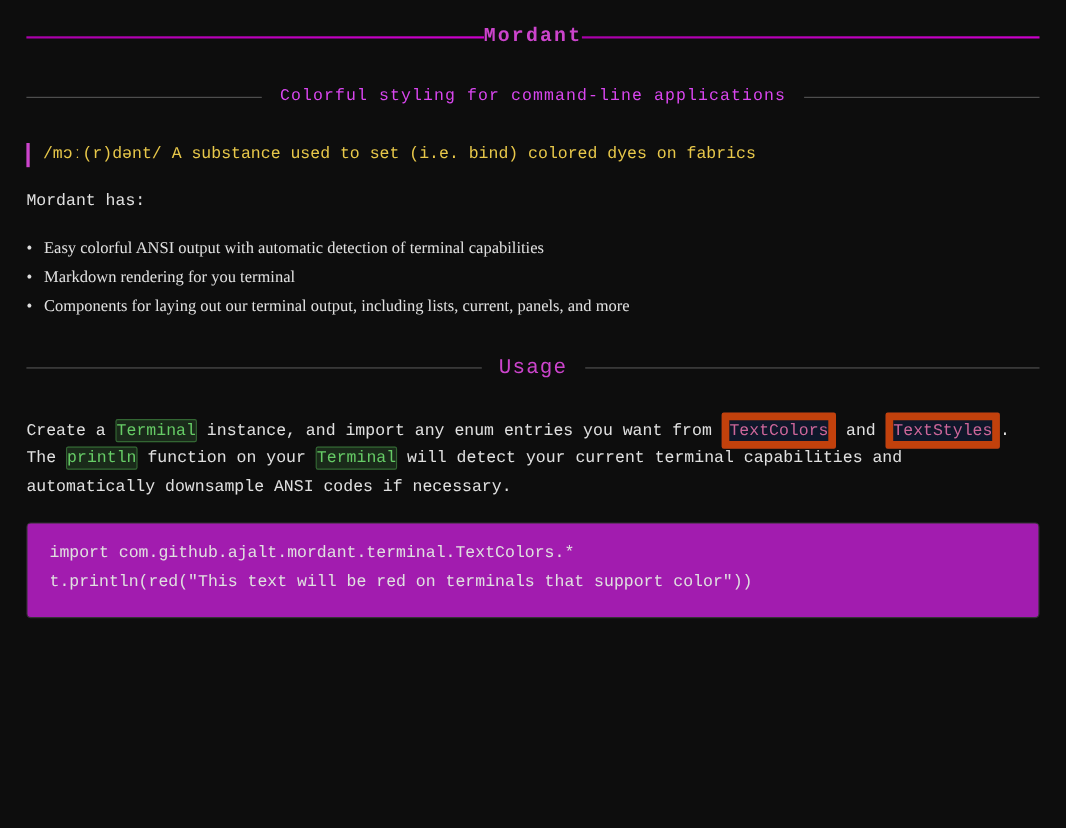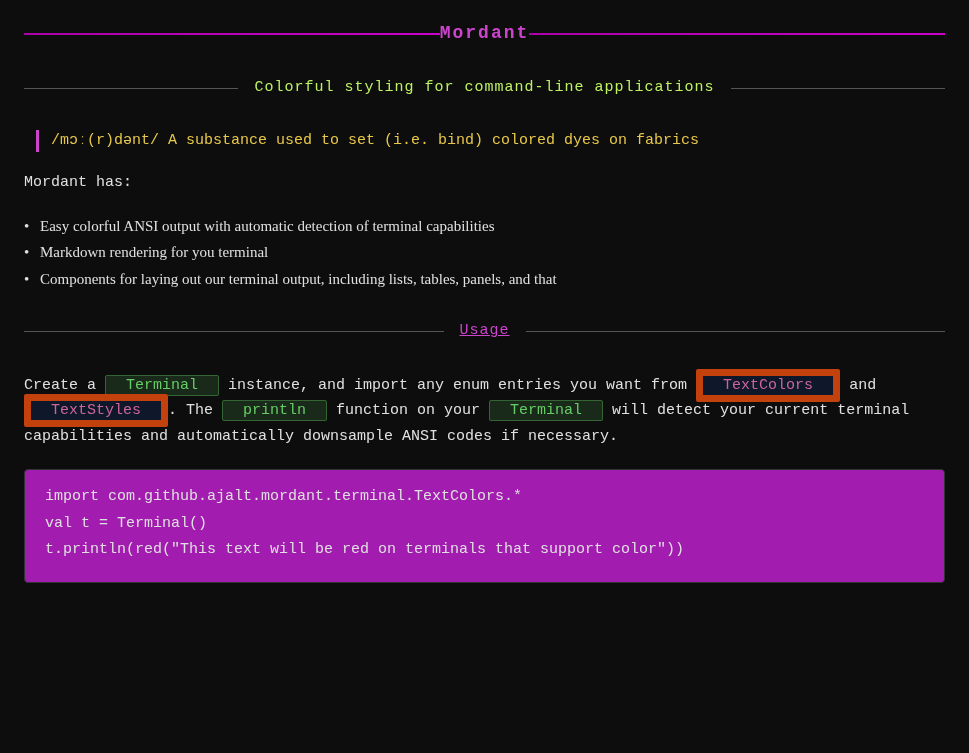--- a/index.html
+++ b/index.html
@@ -47,32 +47,31 @@
       gap: 16px;
     }
 
     .subtitle-line {
       flex: 1;
       height: 1px;
       background-color: #555;
     }
 
     .subtitle-text {
-      color: #bef264;
+      color: #d946ef;
       font-size: 15px;
       letter-spacing: 1px;
     }
 
     .definition-block {
       display: flex;
       align-items: flex-start;
       margin-bottom: 20px;
       border-left: 3px solid #cc44cc;
       padding-left: 12px;
-      margin-left: 12px;
     }
 
     .definition-text {
       color: #e8c84a;
       font-size: 15px;
       font-style: normal;
     }
 
     .has-section {
       margin-bottom: 20px;
@@ -113,35 +112,34 @@
     }
 
     .divider-line {
       flex: 1;
       height: 1px;
       background-color: #555;
     }
 
     .divider-text {
       color: #cc44cc;
-      font-size: 15px;
+      font-size: 19px;
       letter-spacing: 1px;
-      text-decoration: underline;
     }
 
     .usage-paragraph {
       color: #e0e0e0;
       margin-bottom: 20px;
       line-height: 1.7;
     }
 
     .code-inline {
       background-color: #2a2a2a;
       color: #e0e0e0;
-      padding: 1px 20px;
+      padding: 1px 0;
       border-radius: 2px;
       font-family: 'Courier New', Courier, monospace;
     }
 
     .code-inline.green {
       color: #66cc66;
       background-color: #1a2a1a;
       border: 1px solid #336633;
     }
 
@@ -193,31 +191,30 @@
 </div>
 
 <ul class="bullet-list">
   <li>
     <span>Easy colorful ANSI output with automatic detection of terminal capabilities</span>
   </li>
   <li>
     <span>Markdown rendering for you terminal</span>
   </li>
   <li>
-    <span>Components for laying out our terminal output, including lists, tables, panels, and that</span>
+    <span>Components for laying out our terminal output, including lists, current, panels, and more</span>
   </li>
 </ul>
 
 <div class="section-divider">
   <div class="divider-line"></div>
   <span class="divider-text">Usage</span>
   <div class="divider-line"></div>
 </div>
 
 <p class="usage-paragraph">
   <span>Create a </span><span class="code-inline green">Terminal</span><span> instance, and import any enum entries you want from </span><span class="code-inline pink">TextColors</span><span> and </span><span class="code-inline pink">TextStyles</span><span>. The </span><span class="code-inline green">println</span><span> function on your </span><span class="code-inline green">Terminal</span><span> will detect your current terminal capabilities and automatically downsample ANSI codes if necessary.</span>
 </p>
 
 <div class="code-block">
   <span class="code-line">import com.github.ajalt.mordant.terminal.TextColors.*</span>
-  <span class="code-line">val t = Terminal()</span>
   <span class="code-line">t.println(red("This text will be red on terminals that support color"))</span>
 </div>
 
 </body></html>

